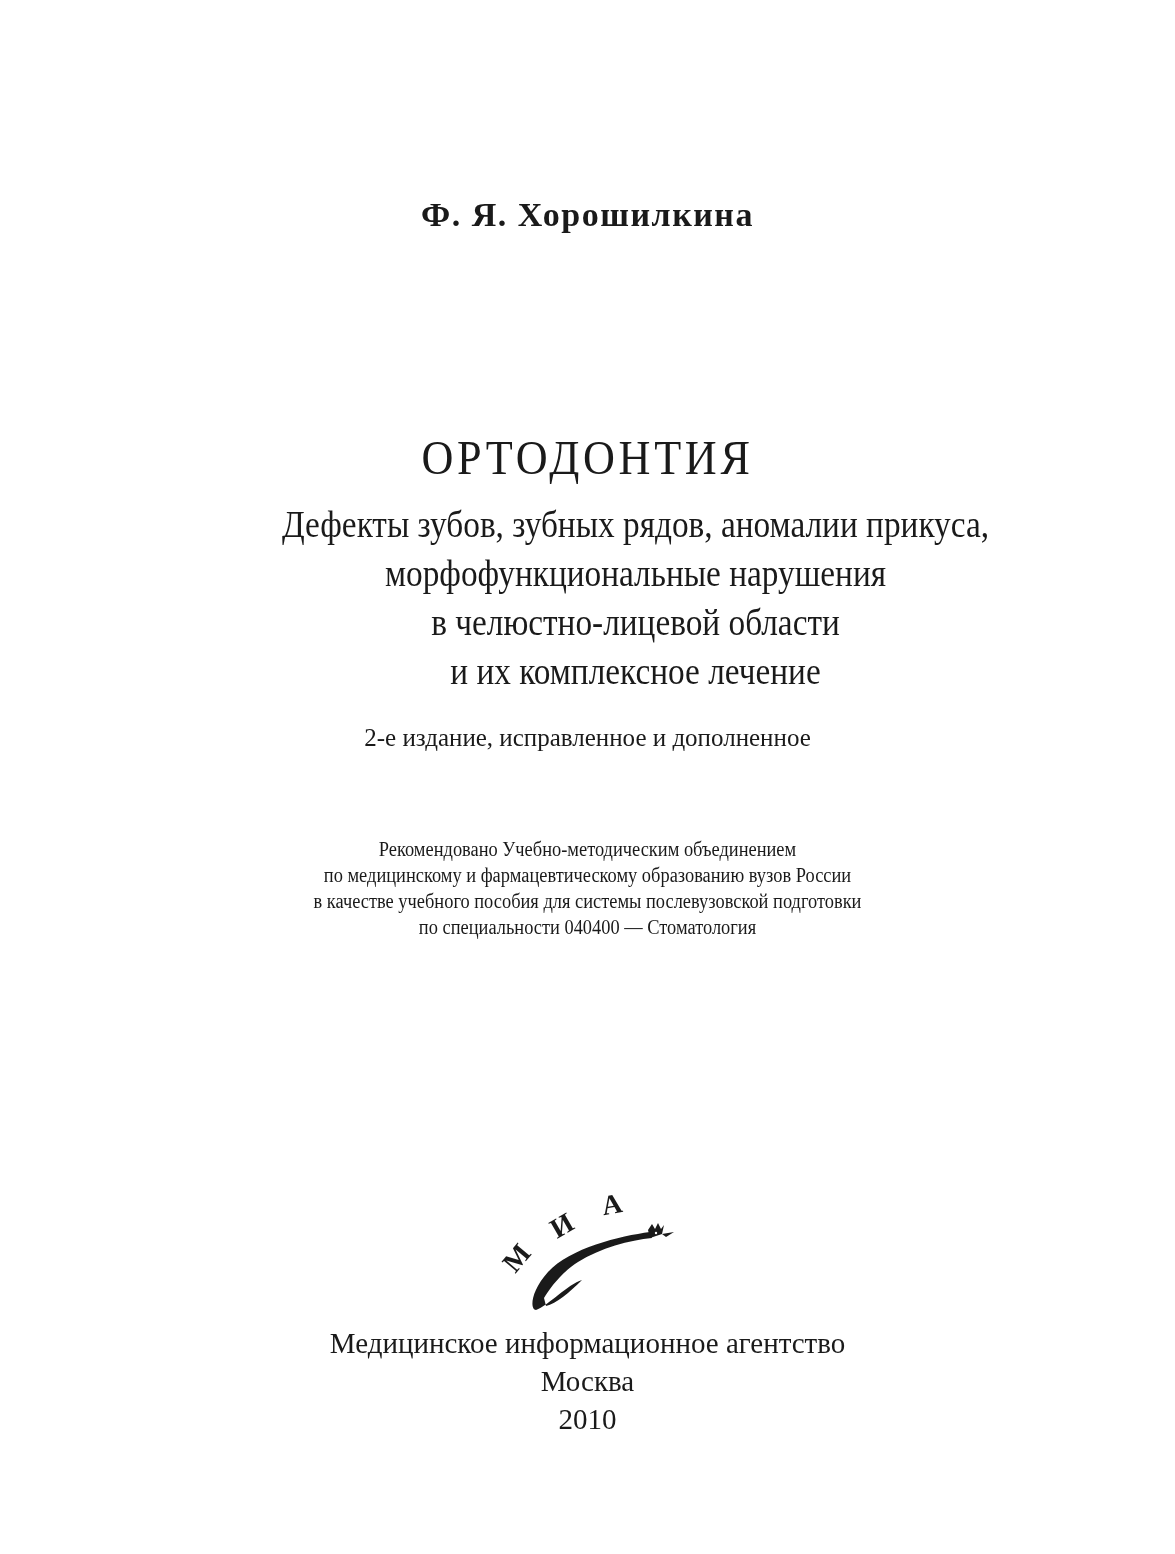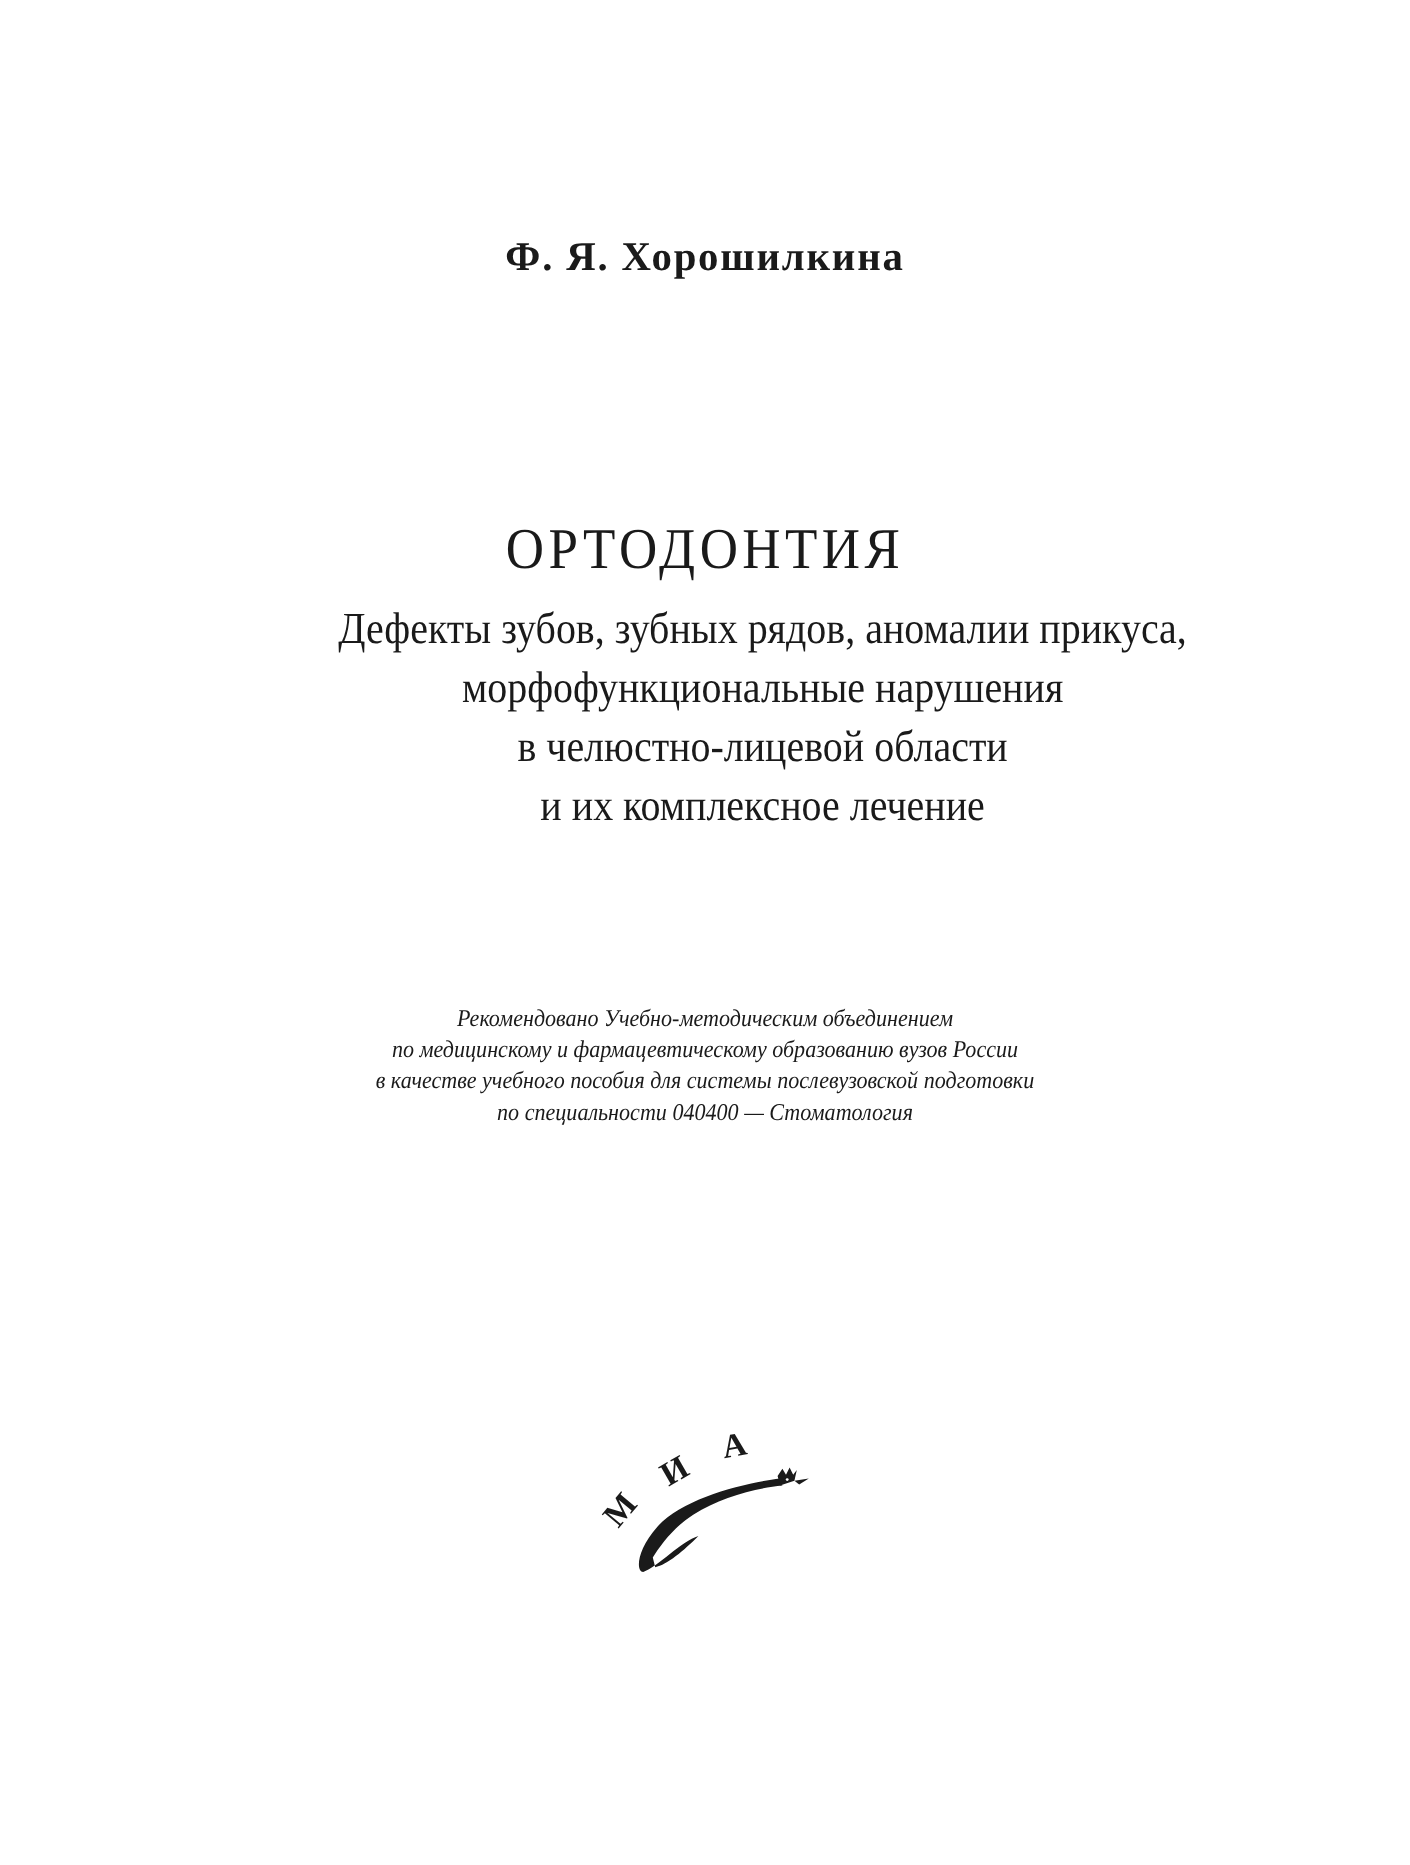--- a/index.html
+++ b/index.html
@@ -4,21 +4,21 @@
 <style>
   html, body { margin: 0; padding: 0; background: #ffffff; }
   body { width: 1175px; height: 1554px; position: relative; overflow: hidden; color: #1a1a1a; font-family: "Liberation Serif", "DejaVu Serif", serif; }
   .page { position: absolute; left: 0; top: 0; width: 1175px; height: 1280px; }
   .center { position: absolute; left: 0; width: 1175px; text-align: center; }
   .author { top: 196px; font-size: 34px; font-weight: bold; letter-spacing: 1.5px; }
   .title { top: 430px; font-size: 48px; letter-spacing: 4px; transform: scaleX(0.92); }
   .subtitle { top: 500px; margin-left: 48px; }
   .subtitle .line { display: block; font-size: 37px; line-height: 49px; transform: scaleX(0.90); }
   .edition { top: 724px; font-size: 25px; }
-  .rec { top: 836px; font-style: italic; }
+  .rec { top: 836px; }
   .rec .line { display: block; font-size: 20px; line-height: 26px; transform: scaleX(0.92); }
   .logo { position: absolute; left: 490px; top: 1188px; width: 190px; height: 130px; }
   .publisher { top: 1324px; }
   .publisher .line { display: block; font-size: 29px; line-height: 38px; }
 </style>
 </head>
 <body>
 
 <div class="page">
 
@@ -26,32 +26,38 @@
 
   <div class="center title">ОРТОДОНТИЯ</div>
 
   <div class="center subtitle">
     <span class="line">Дефекты зубов, зубных рядов, аномалии прикуса,</span>
     <span class="line">морфофункциональные нарушения</span>
     <span class="line">в челюстно-лицевой области</span>
     <span class="line">и их комплексное лечение</span>
   </div>
 
+  <div class="center edition">2-е издание, исправленное и дополненное</div>
 
   <div class="center rec">
     <span class="line">Рекомендовано Учебно-методическим объединением</span>
     <span class="line">по медицинскому и фармацевтическому образованию вузов России</span>
     <span class="line">в качестве учебного пособия для системы послевузовской подготовки</span>
     <span class="line">по специальности 040400 — Стоматология</span>
   </div>
 
   <svg class="logo" viewBox="0 0 190 130" xmlns="http://www.w3.org/2000/svg">
     <text x="14" y="82" font-family="Liberation Serif, serif" font-size="28" font-weight="bold" fill="#1a1a1a" transform="rotate(-50 24 72)">М</text>
     <text x="62" y="48" font-family="Liberation Serif, serif" font-size="28" font-weight="bold" fill="#1a1a1a" transform="rotate(-30 70 40)">И</text>
     <text x="112" y="26" font-family="Liberation Serif, serif" font-size="28" font-weight="bold" fill="#1a1a1a" transform="rotate(-10 120 18)">А</text>
     <path d="M160 44 C 130 48, 80 60, 58 84 C 40 104, 40 122, 46 122 C 58 118, 78 96, 92 92 C 80 104, 66 116, 56 118 L 54 110 C 60 100, 72 84, 88 74 C 110 60, 140 52, 162 50 Z" fill="#1a1a1a"></path>
     <path d="M158 42 L 162 36 L 165 41 L 168 35 L 171 41 L 174 37 L 172 46 L 160 50 Z" fill="#1a1a1a"></path>
     <path d="M172 46 L 184 44 L 176 49 Z" fill="#1a1a1a"></path>
     <circle cx="166" cy="45" r="1.2" fill="#ffffff"></circle>
   </svg>
 
+  <div class="center publisher">
+    <span class="line">Медицинское информационное агентство</span>
+    <span class="line">Москва</span>
+    <span class="line">2010</span>
+  </div>
 
 </div>
 
 </body></html>

